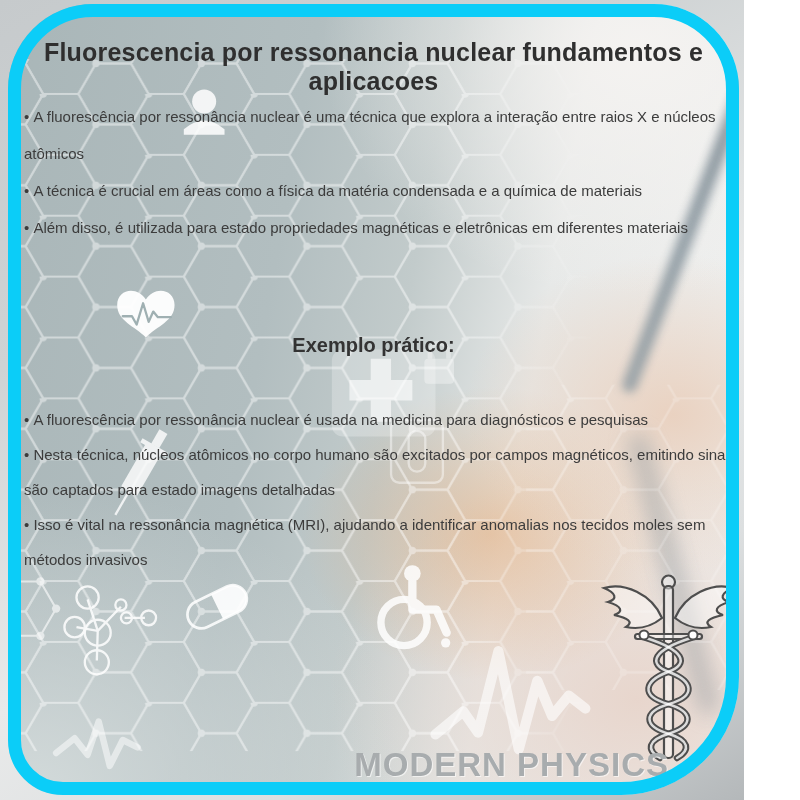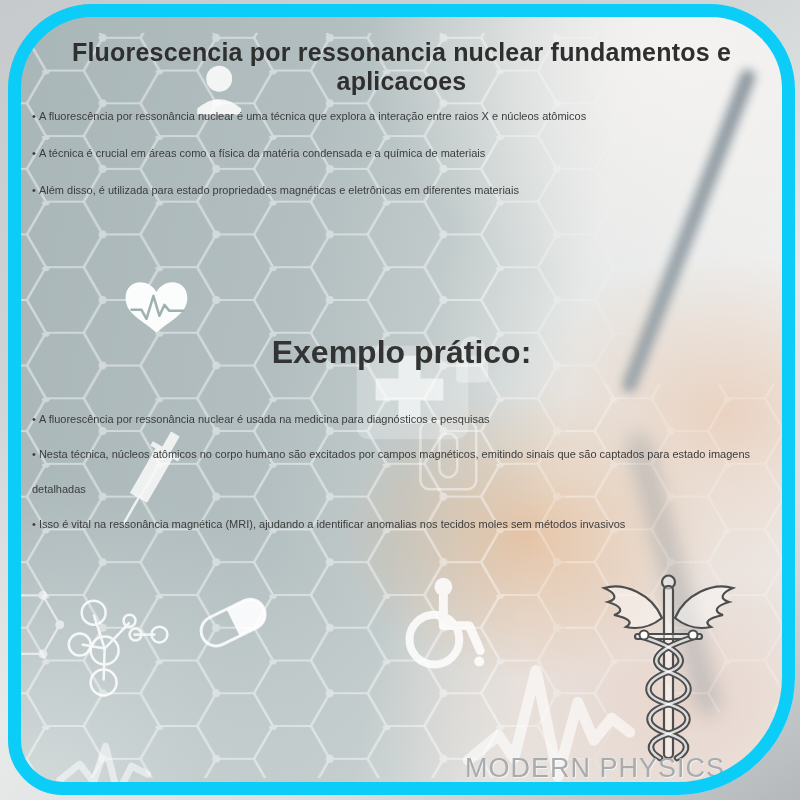--- a/index.html
+++ b/index.html
@@ -1,46 +1,46 @@
 <!DOCTYPE html>
 <html><head>
 <meta charset="utf-8">
 <style>
   html,body{margin:0;padding:0;}
   body{width:800px;height:800px;overflow:hidden;font-family:"Liberation Sans",sans-serif;}
-  .page{position:relative;width:800px;height:800px;overflow:hidden;
-        background:linear-gradient(150deg,#c6cacc 0%,#cfd3d4 30%,#e9eaea 58%,#dcdfe0 78%,#b4b8ba 100%);}
+  .page{position:relative;width:708px;height:800px;overflow:hidden;
+        background:linear-gradient(150deg,#c6cacc 0%,#cfd3d4 30%,#e9eaea 58%,#dcdfe0 78%,#b4b8ba 100%);padding-left:36px;}
   
   .clip{position:absolute;top:4px;left:8px;right:5px;bottom:5px;overflow:hidden;
         border-radius:85px 85px 118px 55px;
         background:
           radial-gradient(300px 230px at 91% 52%, rgba(233,205,185,0.85), rgba(233,205,185,0) 70%),
           radial-gradient(270px 210px at 66% 67%, rgba(229,165,108,0.50), rgba(229,165,108,0) 70%),
           radial-gradient(430px 330px at 86% 88%, rgba(231,211,201,0.90), rgba(231,211,201,0) 72%),
           radial-gradient(520px 420px at 3% 100%, rgba(213,220,220,0.95), rgba(213,220,220,0) 75%),
           radial-gradient(420px 330px at 86% 6%, rgba(245,243,241,0.95), rgba(245,243,241,0) 75%),
           linear-gradient(100deg,#a9b6b8 0%,#b2bec0 36%,#c2cbcb 52%,#e7e9e8 68%,#f1f1f0 100%);}
   .tube{position:absolute;border-radius:10px;filter:blur(5px);}
   .tube1{left:735px;top:66px;width:15px;height:345px;background:linear-gradient(#74828c,#8c9aa2);
          transform:rotate(21deg);transform-origin:top center;opacity:.8;}
   .tube2{left:618px;top:430px;width:20px;height:290px;background:#9aa0a3;filter:blur(10px);
          transform:rotate(-15deg);transform-origin:top center;opacity:.55;}
   .overlay-svg{position:absolute;left:0;top:0;width:100%;height:100%;}
   .frame{position:absolute;top:4px;left:8px;right:5px;bottom:5px;border:13px solid #0bcdf8;
          border-radius:85px 85px 118px 55px;pointer-events:none;z-index:40;}
   .title{position:absolute;top:34px;left:0;right:0;text-align:center;font-size:25px;
          font-weight:600;color:#2f2f2f;letter-spacing:.2px;z-index:20;}
-  .tblock{position:absolute;left:24px;width:742px;color:#3c3c3c;font-size:11px;z-index:20;}
+  .tblock{position:absolute;left:16px;width:742px;color:#3c3c3c;font-size:15px;z-index:20;}
   .s1{top:94px;line-height:37px;}
   .s2{top:386px;line-height:35px;margin-top:12px;}
   .tblock p{margin:0;}
   .tblock p::before{content:"\2022\00a0";}
-  .h2{position:absolute;top:330px;left:0;right:0;text-align:center;font-size:32px;
+  .h2{position:absolute;top:330px;left:0;right:0;text-align:center;font-size:20px;
       font-weight:600;color:#333;z-index:20;}
-  .brand{position:absolute;right:70px;bottom:11px;font-size:27px;font-weight:normal;
+  .brand{position:absolute;right:70px;bottom:11px;font-size:33px;font-weight:bold;
          color:#a8acae;letter-spacing:1px;z-index:30;text-shadow:1px 1px 0 rgba(255,255,255,.6);margin-top:36px;}
   .caduceus{position:absolute;left:578px;top:568px;z-index:25;}
 </style>
 </head>
 <body>
 
 <div class="page">
   <div class="clip">
 
     <div class="tube tube1"></div>

